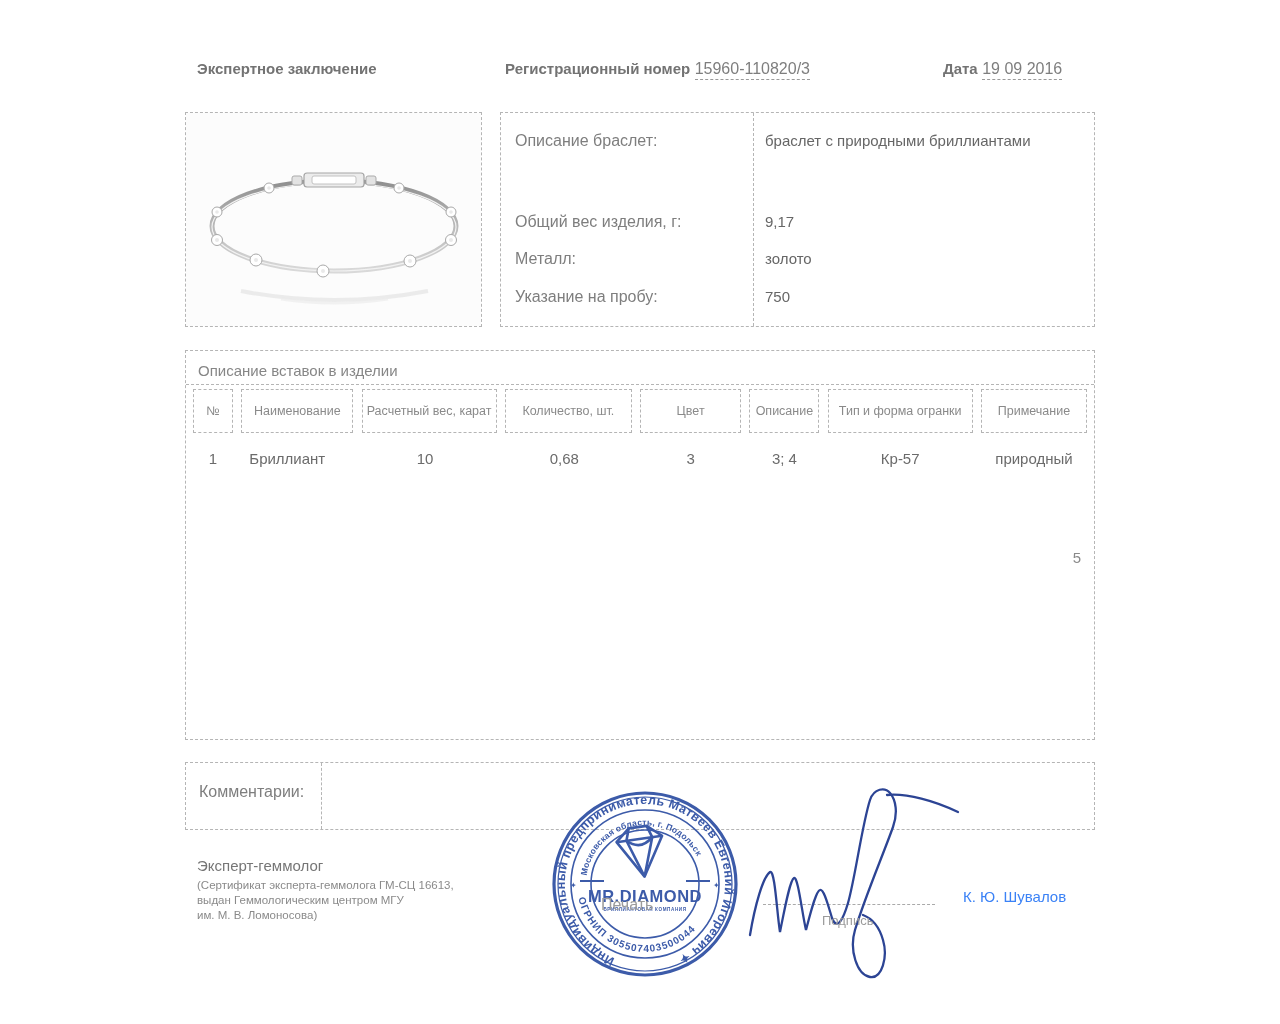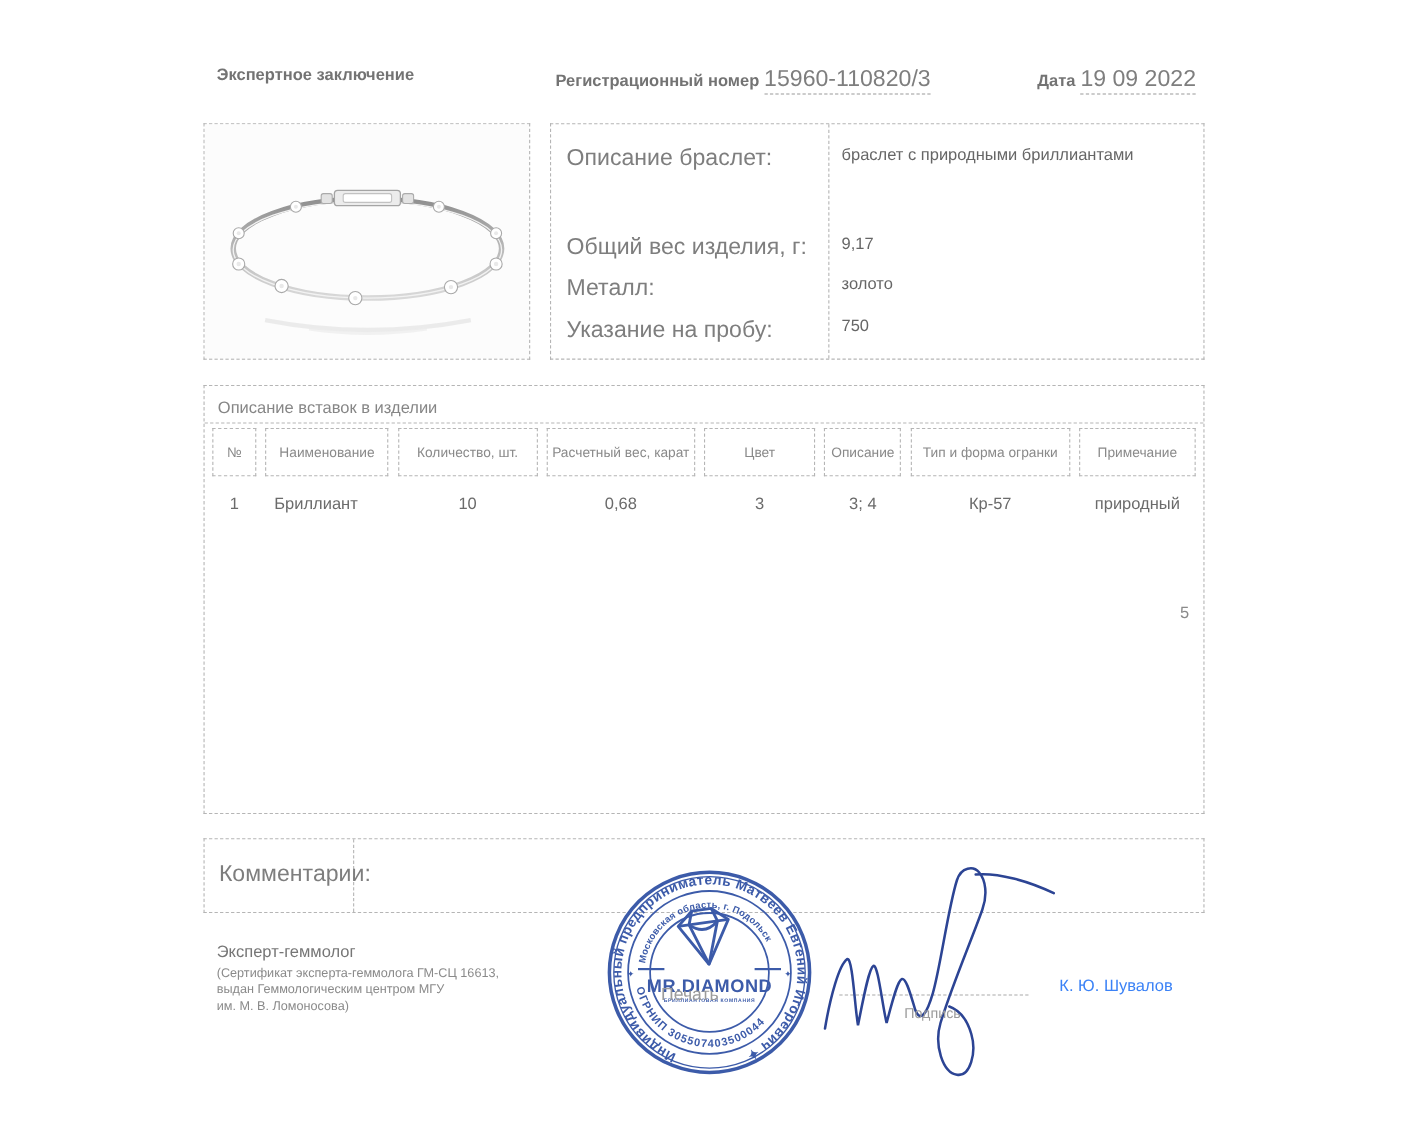--- a/index.html
+++ b/index.html
@@ -3,21 +3,21 @@
 <meta charset="utf-8">
 <style>
   * { margin:0; padding:0; box-sizing:border-box; }
   html,body { background:#ffffff; }
   .page {
     position:relative; width:1280px; height:1024px; background:#ffffff;
     font-family:"Liberation Sans", sans-serif; overflow:hidden;
   }
   .abs { position:absolute; }
   .lbl-bold { font-size:15px; font-weight:bold; color:#737373; }
-  .txt { font-size:21px; color:#7e7e7e; }
+  .txt { font-size:16px; color:#7e7e7e; }
   .val { font-size:15px; color:#666666; }
   .dash-underline { border-bottom:1px dashed #9a9a9a; padding-bottom:2px; color:#7e7e7e; font-weight:normal; }
   .dashed-box { border:1px dashed #b5b5b5; }
   .vdash { border-left:1px dashed #b5b5b5; width:0; }
   .hdash { border-top:1px dashed #b5b5b5; height:0; }
   
   .doc-header-title { left:197px; top:60px; }
   .reg-block { left:505px; top:60px; white-space:nowrap; }
   .date-block { left:943px; top:60px; white-space:nowrap; }
   
@@ -61,21 +61,21 @@
 
   <div class="abs doc-header-title lbl-bold">Экспертное заключение</div>
 
   <div class="abs reg-block">
     <span class="lbl-bold">Регистрационный номер</span>
     <span class="txt dash-underline">15960-110820/3</span>
   </div>
 
   <div class="abs date-block">
     <span class="lbl-bold">Дата</span>
-    <span class="txt dash-underline">19 09 2022</span>
+    <span class="txt dash-underline">19 09 2016</span>
   </div>
 
   <div class="abs dashed-box photo-box">
     <svg width="295" height="213" viewBox="0 0 295 213">
       <defs>
         <linearGradient id="bandGrad" x1="0" y1="0" x2="0" y2="1">
           <stop offset="0" stop-color="#8f8f8f"></stop>
           <stop offset="0.5" stop-color="#b9b9b9"></stop>
           <stop offset="1" stop-color="#d9d9d9"></stop>
         </linearGradient>
@@ -152,22 +152,22 @@
     <div class="abs val desc-value" style="top:175px;">750</div>
   </div>
 
   <div class="abs dashed-box table-box">
     <div class="abs table-title">Описание вставок в изделии</div>
     <div class="abs hdash table-title-sep"></div>
 
     <div class="abs thead-row">
       <div class="th-cell w0">№</div>
       <div class="th-cell w1">Наименование</div>
+      <div class="th-cell w3">Расчетный вес, карат</div>
       <div class="th-cell w2">Количество, шт.</div>
-      <div class="th-cell w3">Расчетный вес, карат</div>
       <div class="th-cell w4">Цвет</div>
       <div class="th-cell w5">Описание</div>
       <div class="th-cell w6">Тип и форма огранки</div>
       <div class="th-cell w7">Примечание</div>
     </div>
 
     <div class="abs trow">
       <div class="td-cell w0">1</div>
       <div class="td-cell w1 td-left">Бриллиант</div>
       <div class="td-cell w2">10</div>

